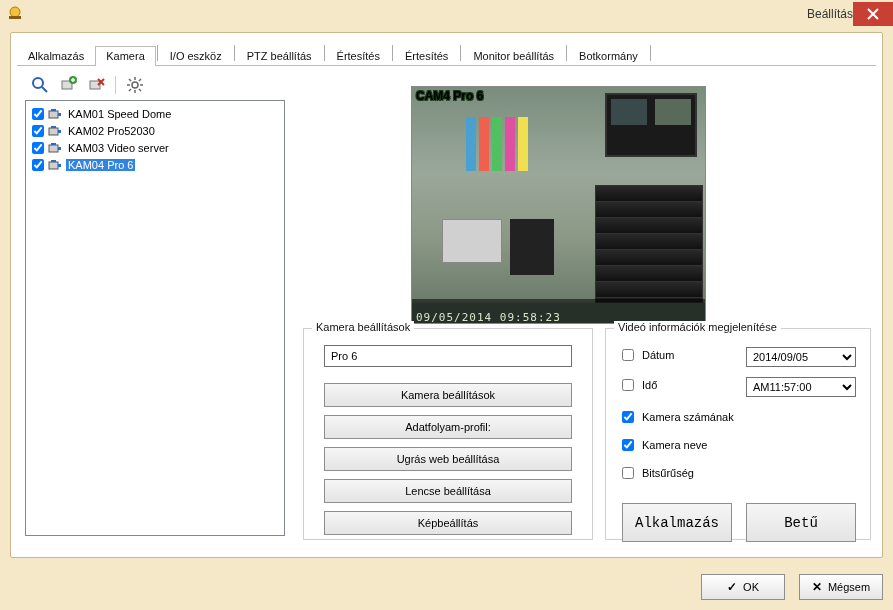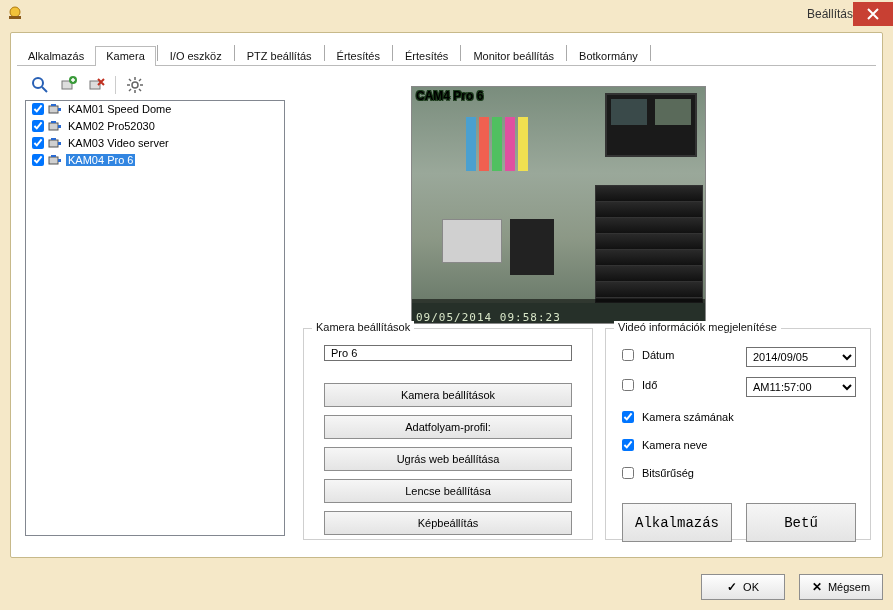--- a/index.html
+++ b/index.html
@@ -109,21 +109,21 @@
     top: 34px;
     width: 260px;
     height: 436px;
     border: 1px solid #828790;
     background: #fff;
     padding: 2px;
     overflow: auto;
   }
   .tree-item {
     display: flex;
-    align-items: flex-start;
+    align-items: flex-end;
     gap: 4px;
     height: 17px;
     padding-left: 4px;
   }
   .tree-item input[type="checkbox"] {
     width: 12px;
     height: 12px;
     margin: 0;
   }
   .tree-item .cam-icon {
@@ -236,21 +236,21 @@
     left: 588px;
     top: 262px;
     width: 266px;
     height: 212px;
   }
   .cam-name-input {
     position: absolute;
     left: 20px;
     top: 16px;
     width: 248px;
-    height: 16px;
+    height: 22px;
     border: 1px solid #707070;
     padding: 2px 6px;
     font-size: 11px;
   }
   .wide-btn {
     position: absolute;
     left: 20px;
     width: 248px;
     height: 24px;
     background: linear-gradient(#f6f6f6, #e4e4e4);

